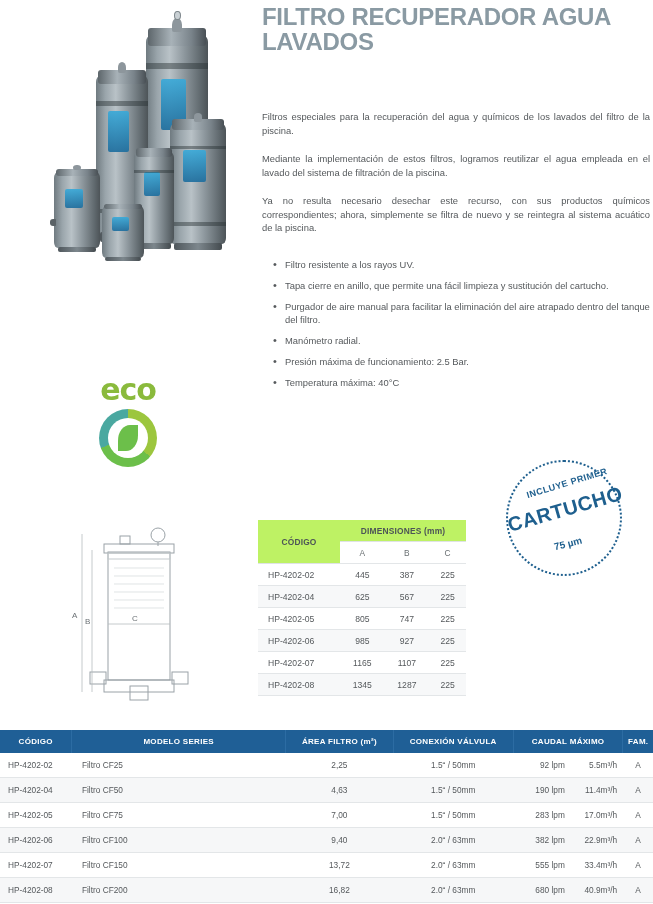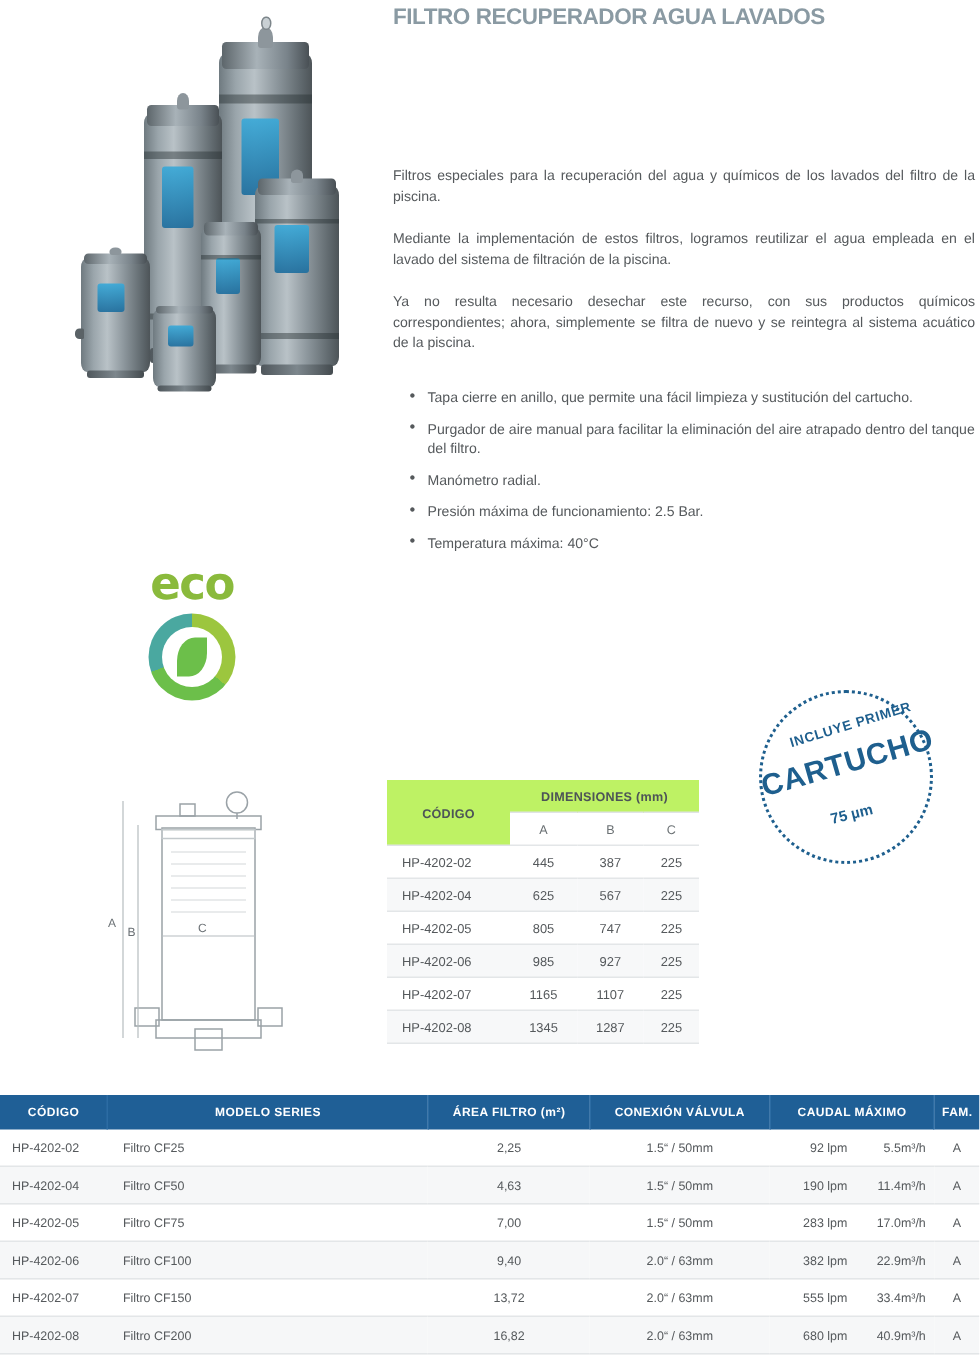--- a/index.html
+++ b/index.html
@@ -9,21 +9,21 @@
     background: #ffffff;
     font-family: "Liberation Sans", sans-serif;
     color: #4a4a4a;
     overflow: hidden;
   }
   .page { position: relative; width: 653px; height: 904px; }
 
   
   .title-block { position: absolute; left: 262px; top: 4px; width: 386px; }
   .title-main {
-    font-size: 15px; font-weight: bold; letter-spacing: -0.3px;
+    font-size: 24px; font-weight: bold; letter-spacing: -0.3px;
     color: #8a9aa3; line-height: 1.05; font-family: "Liberation Sans", sans-serif;
   }
   .title-sub {
     font-size: 30px; font-weight: bold; color: #1e5f8e;
     letter-spacing: -0.5px; margin-top: 6px; line-height: 1;
   }
 
   
   .paras { position: absolute; left: 262px; top: 110px; width: 388px; }
   .paras p {
@@ -244,20 +244,21 @@
     <div class="title-main">FILTRO RECUPERADOR AGUA LAVADOS</div>
   </div>
 
   <div class="paras">
     <p>Filtros especiales para la recuperación del agua y químicos de los lavados del filtro de la piscina.</p>
     <p>Mediante la implementación de estos filtros, logramos reutilizar el agua empleada en el lavado del sistema de filtración de la piscina.</p>
     <p>Ya no resulta necesario desechar este recurso, con sus productos químicos correspondientes; ahora, simplemente se filtra de nuevo y se reintegra al sistema acuático de la piscina.</p>
   </div>
 
   <ul class="bullets">
+    <li>Filtro resistente a los rayos UV.</li>
     <li>Tapa cierre en anillo, que permite una fácil limpieza y sustitución del cartucho.</li>
     <li>Purgador de aire manual para facilitar la eliminación del aire atrapado dentro del tanque del filtro.</li>
     <li>Manómetro radial.</li>
     <li>Presión máxima de funcionamiento: 2.5 Bar.</li>
     <li>Temperatura máxima: 40°C</li>
   </ul>
 
   <div class="eco">
     <div class="eco-word">eco</div>
     <div class="eco-circle">

